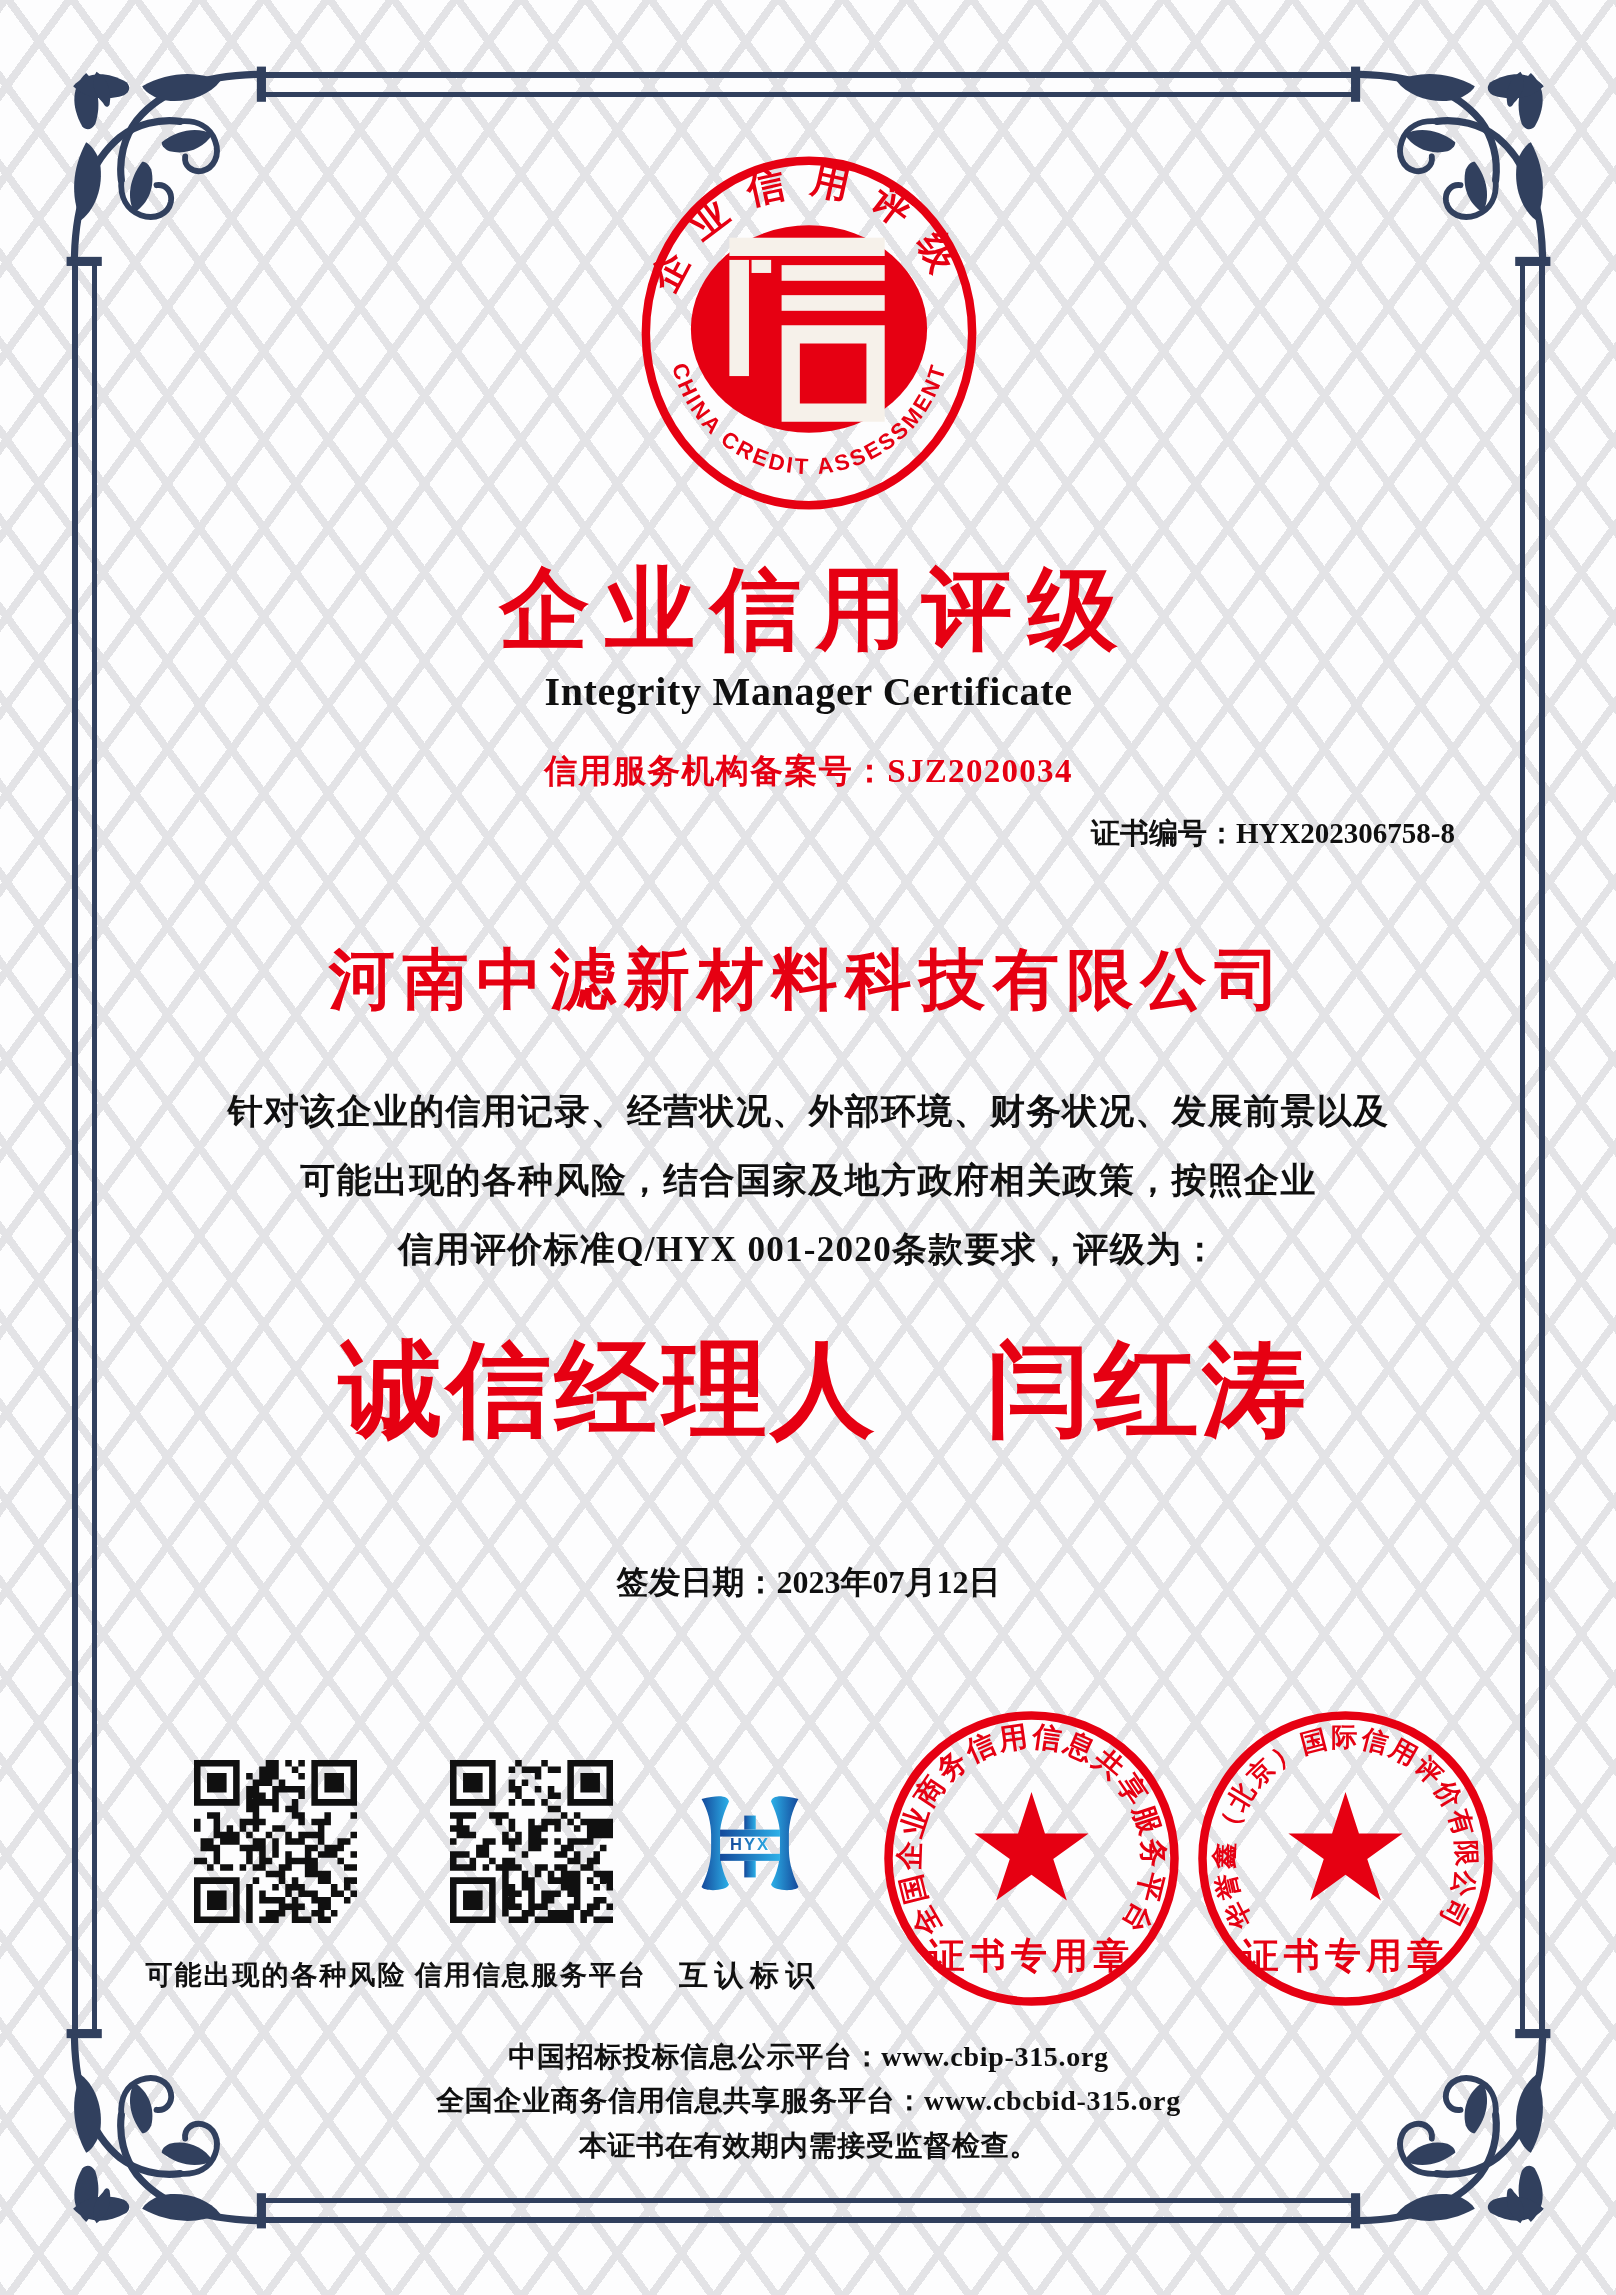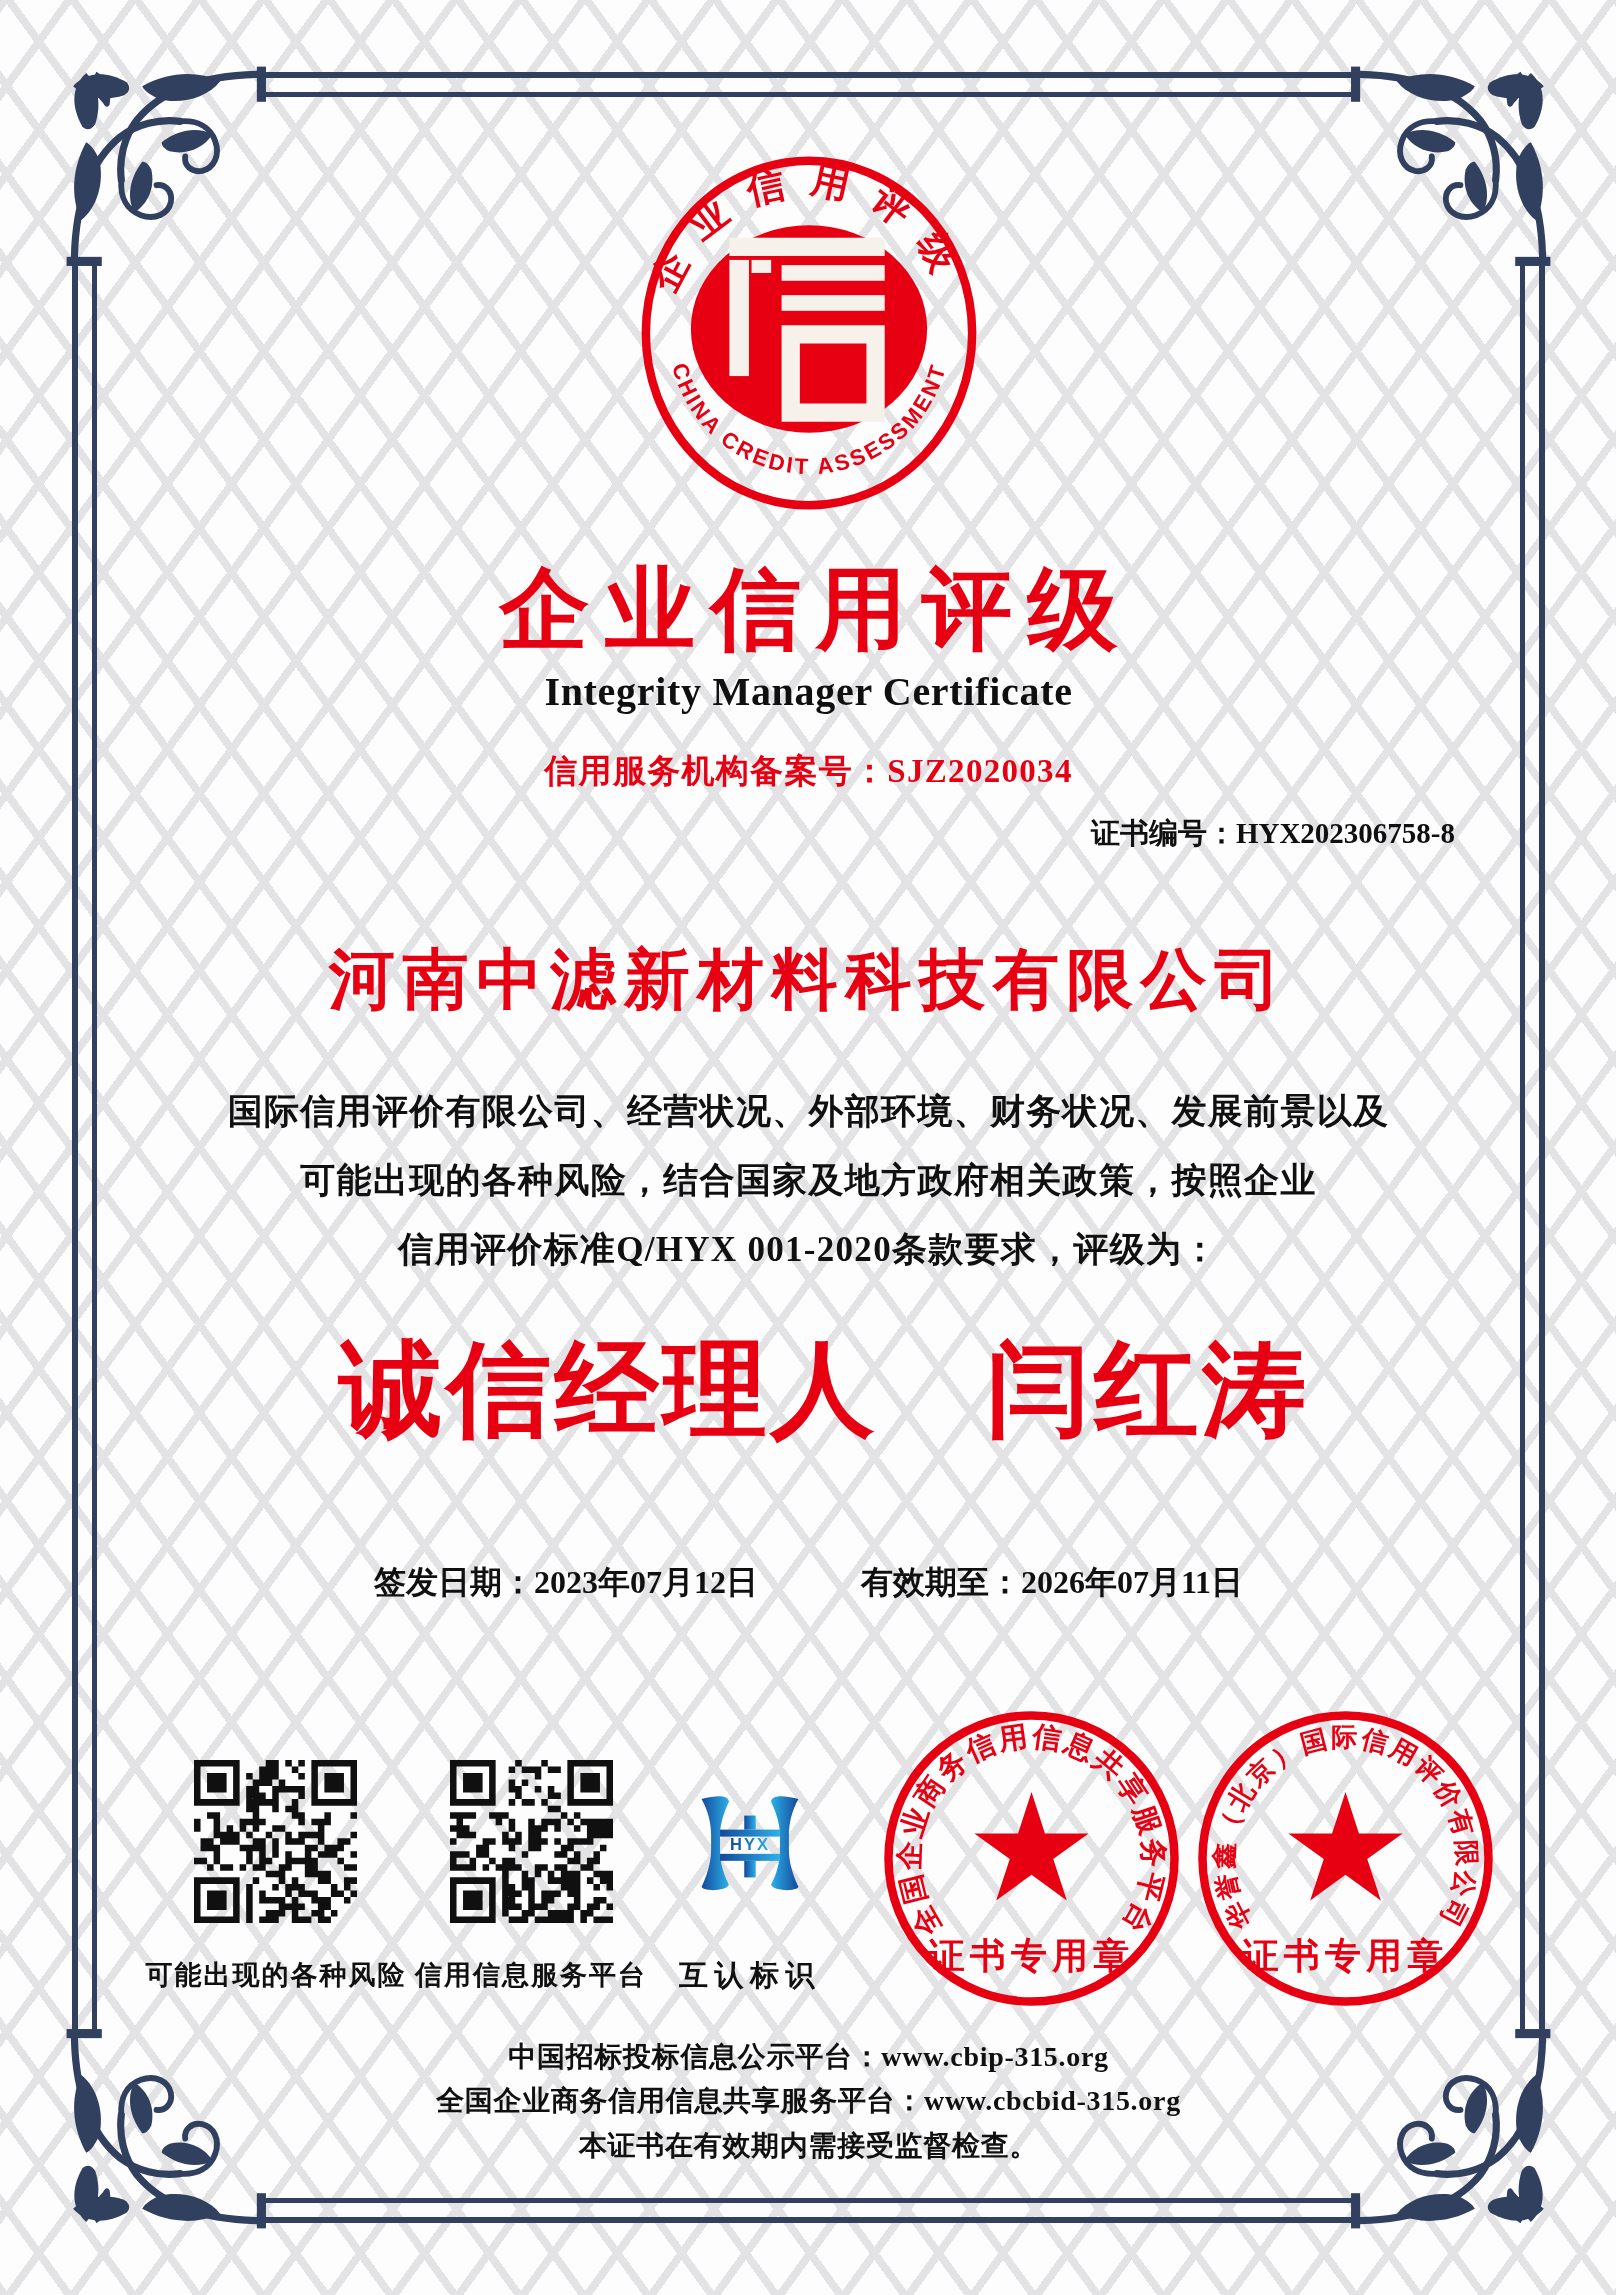--- a/index.html
+++ b/index.html
@@ -110,30 +110,29 @@
 </svg>
 
 <div class="abs ctr title">企业信用评级</div>
 <div class="abs ctr subtitle">Integrity Manager Certificate</div>
 <div class="abs ctr record">信用服务机构备案号：SJZ2020034</div>
 <div class="abs certno">证书编号：HYX202306758-8</div>
 
 <div class="abs ctr company">河南中滤新材料科技有限公司</div>
 
 <div class="abs ctr para">
-  <div>国际信用评价有限公司、经营状况、外部环境、财务状况、发展前景以及</div>
+  <div>针对该企业的信用记录、经营状况、外部环境、财务状况、发展前景以及</div>
   <div>可能出现的各种风险，结合国家及地方政府相关政策，按照企业</div>
   <div>信用评价标准Q/HYX 001-2020条款要求，评级为：</div>
 </div>
 
 <div class="abs ctr rating">诚信经理人　闫红涛</div>
 
 <div class="abs ctr dates">
   <span>签发日期：2023年07月12日</span>
-  <span>有效期至：2026年07月11日</span>
 </div>
 
 <svg class="abs" style="left:194px;top:1760px;" width="163" height="163" viewBox="0 0 250 250">
     <path d="M110 0h10v10h-10zM120 0h10v10h-10zM140 0h10v10h-10zM160 0h10v10h-10zM100 10h10v10h-10zM110 10h10v10h-10zM120 10h10v10h-10zM150 10h10v10h-10zM80 20h10v10h-10zM100 20h10v10h-10zM110 20h10v10h-10zM120 20h10v10h-10zM160 20h10v10h-10zM90 30h10v10h-10zM100 30h10v10h-10zM110 30h10v10h-10zM130 30h10v10h-10zM80 40h10v10h-10zM90 40h10v10h-10zM120 40h10v10h-10zM130 40h10v10h-10zM140 40h10v10h-10zM150 40h10v10h-10zM160 40h10v10h-10zM80 50h10v10h-10zM90 50h10v10h-10zM100 50h10v10h-10zM120 50h10v10h-10zM160 50h10v10h-10zM80 60h10v10h-10zM90 60h10v10h-10zM100 60h10v10h-10zM110 60h10v10h-10zM120 60h10v10h-10zM150 60h10v10h-10zM80 70h10v10h-10zM90 70h10v10h-10zM120 70h10v10h-10zM140 70h10v10h-10zM150 70h10v10h-10zM20 80h10v10h-10zM30 80h10v10h-10zM90 80h10v10h-10zM150 80h10v10h-10zM160 80h10v10h-10zM200 80h10v10h-10zM240 80h10v10h-10zM0 90h10v10h-10zM30 90h10v10h-10zM70 90h10v10h-10zM80 90h10v10h-10zM90 90h10v10h-10zM100 90h10v10h-10zM160 90h10v10h-10zM180 90h10v10h-10zM190 90h10v10h-10zM200 90h10v10h-10zM0 100h10v10h-10zM30 100h10v10h-10zM50 100h10v10h-10zM70 100h10v10h-10zM90 100h10v10h-10zM120 100h10v10h-10zM130 100h10v10h-10zM190 100h10v10h-10zM30 110h10v10h-10zM40 110h10v10h-10zM50 110h10v10h-10zM60 110h10v10h-10zM80 110h10v10h-10zM110 110h10v10h-10zM140 110h10v10h-10zM160 110h10v10h-10zM170 110h10v10h-10zM180 110h10v10h-10zM190 110h10v10h-10zM240 110h10v10h-10zM10 120h10v10h-10zM20 120h10v10h-10zM40 120h10v10h-10zM50 120h10v10h-10zM60 120h10v10h-10zM90 120h10v10h-10zM100 120h10v10h-10zM120 120h10v10h-10zM140 120h10v10h-10zM150 120h10v10h-10zM160 120h10v10h-10zM190 120h10v10h-10zM220 120h10v10h-10zM230 120h10v10h-10zM10 130h10v10h-10zM20 130h10v10h-10zM30 130h10v10h-10zM70 130h10v10h-10zM80 130h10v10h-10zM90 130h10v10h-10zM100 130h10v10h-10zM120 130h10v10h-10zM170 130h10v10h-10zM180 130h10v10h-10zM200 130h10v10h-10zM210 130h10v10h-10zM220 130h10v10h-10zM30 140h10v10h-10zM80 140h10v10h-10zM100 140h10v10h-10zM120 140h10v10h-10zM140 140h10v10h-10zM170 140h10v10h-10zM190 140h10v10h-10zM200 140h10v10h-10zM210 140h10v10h-10zM240 140h10v10h-10zM0 150h10v10h-10zM10 150h10v10h-10zM30 150h10v10h-10zM80 150h10v10h-10zM100 150h10v10h-10zM110 150h10v10h-10zM140 150h10v10h-10zM150 150h10v10h-10zM160 150h10v10h-10zM170 150h10v10h-10zM180 150h10v10h-10zM220 150h10v10h-10zM20 160h10v10h-10zM40 160h10v10h-10zM50 160h10v10h-10zM70 160h10v10h-10zM90 160h10v10h-10zM100 160h10v10h-10zM130 160h10v10h-10zM140 160h10v10h-10zM170 160h10v10h-10zM180 160h10v10h-10zM230 160h10v10h-10zM240 160h10v10h-10zM110 170h10v10h-10zM120 170h10v10h-10zM130 170h10v10h-10zM170 170h10v10h-10zM180 170h10v10h-10zM190 170h10v10h-10zM200 170h10v10h-10zM90 180h10v10h-10zM130 180h10v10h-10zM150 180h10v10h-10zM190 180h10v10h-10zM200 180h10v10h-10zM230 180h10v10h-10zM240 180h10v10h-10zM80 190h10v10h-10zM120 190h10v10h-10zM140 190h10v10h-10zM150 190h10v10h-10zM160 190h10v10h-10zM210 190h10v10h-10zM230 190h10v10h-10zM80 200h10v10h-10zM100 200h10v10h-10zM140 200h10v10h-10zM160 200h10v10h-10zM170 200h10v10h-10zM180 200h10v10h-10zM210 200h10v10h-10zM220 200h10v10h-10zM240 200h10v10h-10zM80 210h10v10h-10zM100 210h10v10h-10zM110 210h10v10h-10zM120 210h10v10h-10zM130 210h10v10h-10zM150 210h10v10h-10zM180 210h10v10h-10zM190 210h10v10h-10zM200 210h10v10h-10zM230 210h10v10h-10zM80 220h10v10h-10zM130 220h10v10h-10zM140 220h10v10h-10zM150 220h10v10h-10zM160 220h10v10h-10zM190 220h10v10h-10zM200 220h10v10h-10zM80 230h10v10h-10zM110 230h10v10h-10zM120 230h10v10h-10zM130 230h10v10h-10zM150 230h10v10h-10zM180 230h10v10h-10zM190 230h10v10h-10zM210 230h10v10h-10zM80 240h10v10h-10zM100 240h10v10h-10zM110 240h10v10h-10zM120 240h10v10h-10zM150 240h10v10h-10zM160 240h10v10h-10zM170 240h10v10h-10zM190 240h10v10h-10zM200 240h10v10h-10z" fill="#101010"></path>
     <path fill="#101010" fill-rule="evenodd" d="M0 0h70v70h-70z M10 10h50v50h-50z M20 20h30v30h-30z"></path>
     <path fill="#101010" fill-rule="evenodd" d="M180 0h70v70h-70z M190 10h50v50h-50z M200 20h30v30h-30z"></path>
     <path fill="#101010" fill-rule="evenodd" d="M0 180h70v70h-70z M10 190h50v50h-50z M20 200h30v30h-30z"></path>
   </svg>
 <svg class="abs" style="left:450px;top:1760px;" width="163" height="163" viewBox="0 0 250 250">
     <path d="M100 0h10v10h-10zM140 0h10v10h-10zM90 10h10v10h-10zM110 10h10v10h-10zM120 10h10v10h-10zM130 10h10v10h-10zM150 10h10v10h-10zM160 10h10v10h-10zM130 20h10v10h-10zM90 30h10v10h-10zM110 30h10v10h-10zM90 40h10v10h-10zM100 40h10v10h-10zM130 40h10v10h-10zM150 40h10v10h-10zM100 50h10v10h-10zM150 50h10v10h-10zM160 50h10v10h-10zM90 60h10v10h-10zM110 60h10v10h-10zM120 60h10v10h-10zM140 60h10v10h-10zM150 70h10v10h-10zM160 70h10v10h-10zM0 80h10v10h-10zM10 80h10v10h-10zM20 80h10v10h-10zM30 80h10v10h-10zM60 80h10v10h-10zM70 80h10v10h-10zM80 80h10v10h-10zM170 80h10v10h-10zM190 80h10v10h-10zM10 90h10v10h-10zM70 90h10v10h-10zM90 90h10v10h-10zM120 90h10v10h-10zM140 90h10v10h-10zM150 90h10v10h-10zM160 90h10v10h-10zM180 90h10v10h-10zM200 90h10v10h-10zM210 90h10v10h-10zM220 90h10v10h-10zM230 90h10v10h-10zM240 90h10v10h-10zM0 100h10v10h-10zM10 100h10v10h-10zM20 100h10v10h-10zM90 100h10v10h-10zM120 100h10v10h-10zM130 100h10v10h-10zM140 100h10v10h-10zM160 100h10v10h-10zM190 100h10v10h-10zM210 100h10v10h-10zM220 100h10v10h-10zM230 100h10v10h-10zM240 100h10v10h-10zM10 110h10v10h-10zM20 110h10v10h-10zM30 110h10v10h-10zM80 110h10v10h-10zM100 110h10v10h-10zM120 110h10v10h-10zM130 110h10v10h-10zM210 110h10v10h-10zM220 110h10v10h-10zM230 110h10v10h-10zM240 110h10v10h-10zM0 120h10v10h-10zM50 120h10v10h-10zM60 120h10v10h-10zM80 120h10v10h-10zM90 120h10v10h-10zM100 120h10v10h-10zM120 120h10v10h-10zM130 120h10v10h-10zM140 120h10v10h-10zM160 120h10v10h-10zM180 120h10v10h-10zM190 120h10v10h-10zM200 120h10v10h-10zM210 120h10v10h-10zM40 130h10v10h-10zM50 130h10v10h-10zM90 130h10v10h-10zM120 130h10v10h-10zM130 130h10v10h-10zM170 130h10v10h-10zM180 130h10v10h-10zM230 130h10v10h-10zM0 140h10v10h-10zM10 140h10v10h-10zM20 140h10v10h-10zM40 140h10v10h-10zM50 140h10v10h-10zM110 140h10v10h-10zM160 140h10v10h-10zM170 140h10v10h-10zM190 140h10v10h-10zM220 140h10v10h-10zM0 150h10v10h-10zM30 150h10v10h-10zM60 150h10v10h-10zM80 150h10v10h-10zM90 150h10v10h-10zM180 150h10v10h-10zM190 150h10v10h-10zM210 150h10v10h-10zM220 150h10v10h-10zM0 160h10v10h-10zM10 160h10v10h-10zM20 160h10v10h-10zM30 160h10v10h-10zM50 160h10v10h-10zM70 160h10v10h-10zM80 160h10v10h-10zM90 160h10v10h-10zM100 160h10v10h-10zM130 160h10v10h-10zM140 160h10v10h-10zM160 160h10v10h-10zM170 160h10v10h-10zM200 160h10v10h-10zM210 160h10v10h-10zM80 170h10v10h-10zM110 170h10v10h-10zM130 170h10v10h-10zM150 170h10v10h-10zM170 170h10v10h-10zM180 170h10v10h-10zM190 170h10v10h-10zM220 170h10v10h-10zM230 170h10v10h-10zM240 170h10v10h-10zM80 180h10v10h-10zM110 180h10v10h-10zM120 180h10v10h-10zM150 180h10v10h-10zM160 180h10v10h-10zM170 180h10v10h-10zM180 180h10v10h-10zM190 180h10v10h-10zM210 180h10v10h-10zM230 180h10v10h-10zM240 180h10v10h-10zM80 190h10v10h-10zM90 190h10v10h-10zM110 190h10v10h-10zM120 190h10v10h-10zM170 190h10v10h-10zM180 190h10v10h-10zM190 190h10v10h-10zM220 190h10v10h-10zM240 190h10v10h-10zM80 200h10v10h-10zM90 200h10v10h-10zM100 200h10v10h-10zM120 200h10v10h-10zM140 200h10v10h-10zM150 200h10v10h-10zM160 200h10v10h-10zM180 200h10v10h-10zM190 200h10v10h-10zM80 210h10v10h-10zM90 210h10v10h-10zM120 210h10v10h-10zM140 210h10v10h-10zM150 210h10v10h-10zM190 210h10v10h-10zM220 210h10v10h-10zM230 210h10v10h-10zM80 220h10v10h-10zM90 220h10v10h-10zM100 220h10v10h-10zM120 220h10v10h-10zM130 220h10v10h-10zM140 220h10v10h-10zM180 220h10v10h-10zM190 220h10v10h-10zM210 220h10v10h-10zM220 220h10v10h-10zM240 220h10v10h-10zM80 230h10v10h-10zM110 230h10v10h-10zM120 230h10v10h-10zM150 230h10v10h-10zM160 230h10v10h-10zM170 230h10v10h-10zM180 230h10v10h-10zM200 230h10v10h-10zM210 230h10v10h-10zM90 240h10v10h-10zM100 240h10v10h-10zM110 240h10v10h-10zM130 240h10v10h-10zM140 240h10v10h-10zM150 240h10v10h-10zM160 240h10v10h-10zM170 240h10v10h-10zM180 240h10v10h-10zM200 240h10v10h-10zM220 240h10v10h-10zM230 240h10v10h-10zM240 240h10v10h-10z" fill="#101010"></path>

